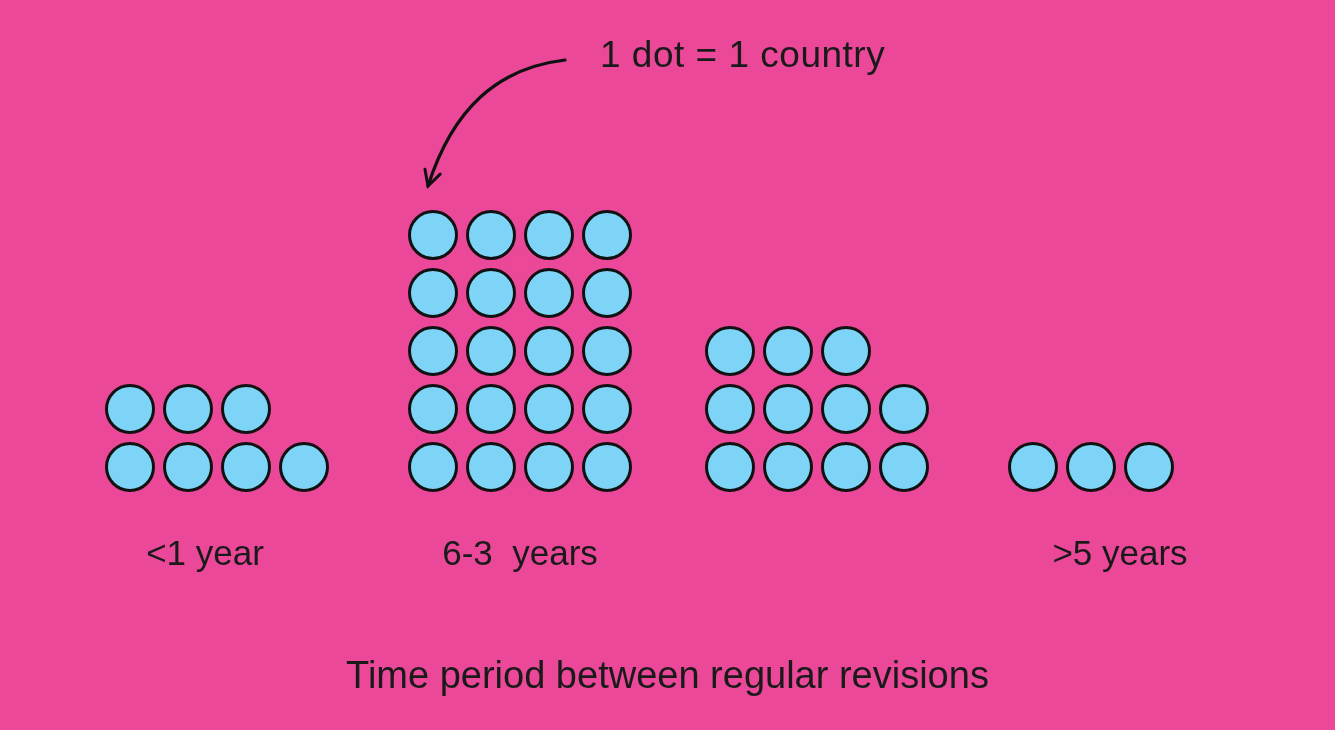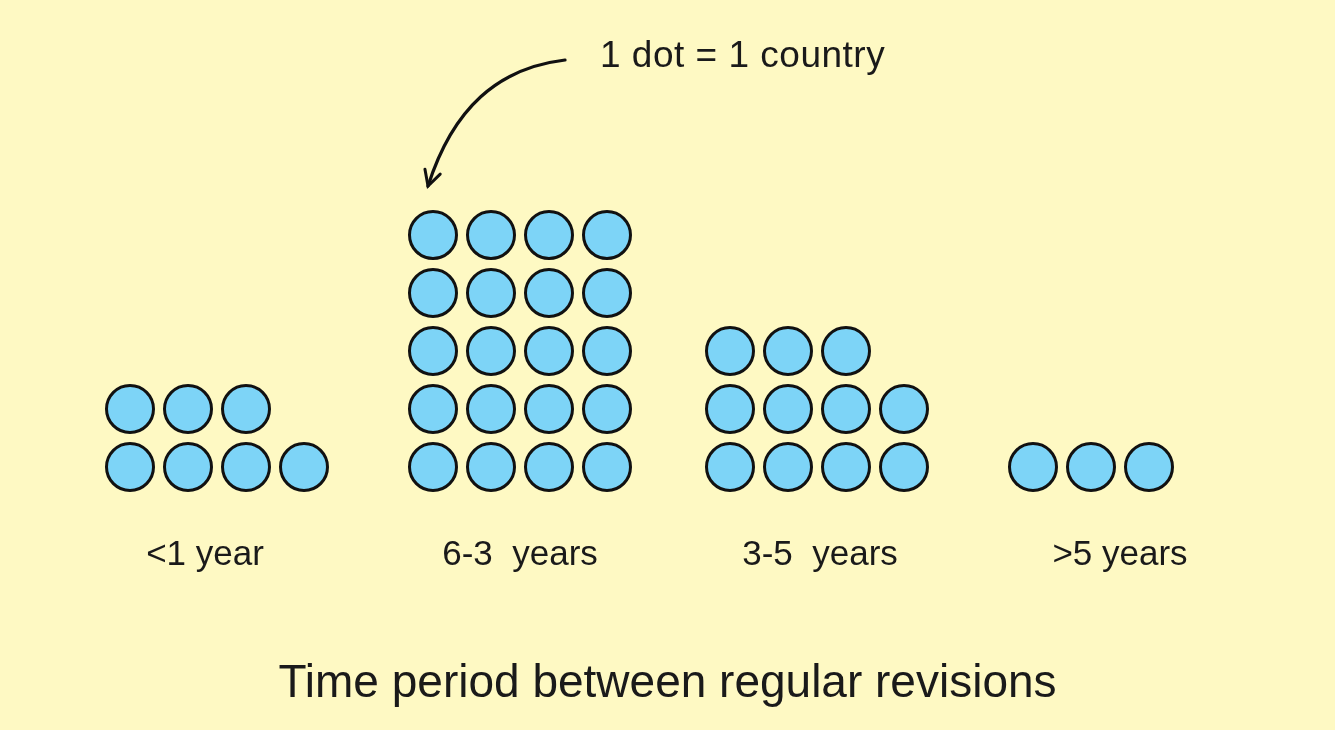--- a/index.html
+++ b/index.html
@@ -5,21 +5,21 @@
   html, body {
     margin: 0;
     padding: 0;
     background: #ffffff;
     font-family: "Liberation Sans", sans-serif;
   }
   .canvas {
     position: relative;
     width: 1335px;
     height: 730px;
-    background: #fef9c3;
+    background: #ec4899;
     overflow: hidden;
   }
   .annotation {
     position: absolute;
     left: 600px;
     top: 34px;
     font-size: 37px;
     color: #1a1a1a;
     letter-spacing: 0.5px;
     white-space: pre;
@@ -71,21 +71,21 @@
   .lbl0 { left: 205px; }
   .lbl1 { left: 520px; }
   .lbl2 { left: 820px; }
   .lbl3 { left: 1120px; text-align: center; }
   .title {
     position: absolute;
     left: 0;
     right: 0;
     top: 654px;
     text-align: center;
-    font-size: 46px;
+    font-size: 38px;
     color: #1a1a1a;
   }
 </style>
 </head>
 <body>
 
 <div class="canvas">
 
   <div class="annotation">1 dot = 1 country</div>
 
@@ -167,18 +167,17 @@
         <div class="dot-row">
           <div class="dot" style="background: rgb(125, 212, 247); border-color: rgb(17, 17, 17);"></div>
           <div class="dot" style="background: rgb(125, 212, 247); border-color: rgb(17, 17, 17);"></div>
           <div class="dot" style="background: rgb(125, 212, 247); border-color: rgb(17, 17, 17);"></div>
         </div>
       </div>
     </div>
 
   <div class="xlabel lbl0">&lt;1 year</div>
   <div class="xlabel lbl1">6-3  years</div>
-  <div class="xlabel lbl2">3-5  years</div>
   <div class="xlabel lbl3">&gt;5 years</div>
 
   <div class="title">Time period between regular revisions</div>
 
 </div>
 
 </body></html>

